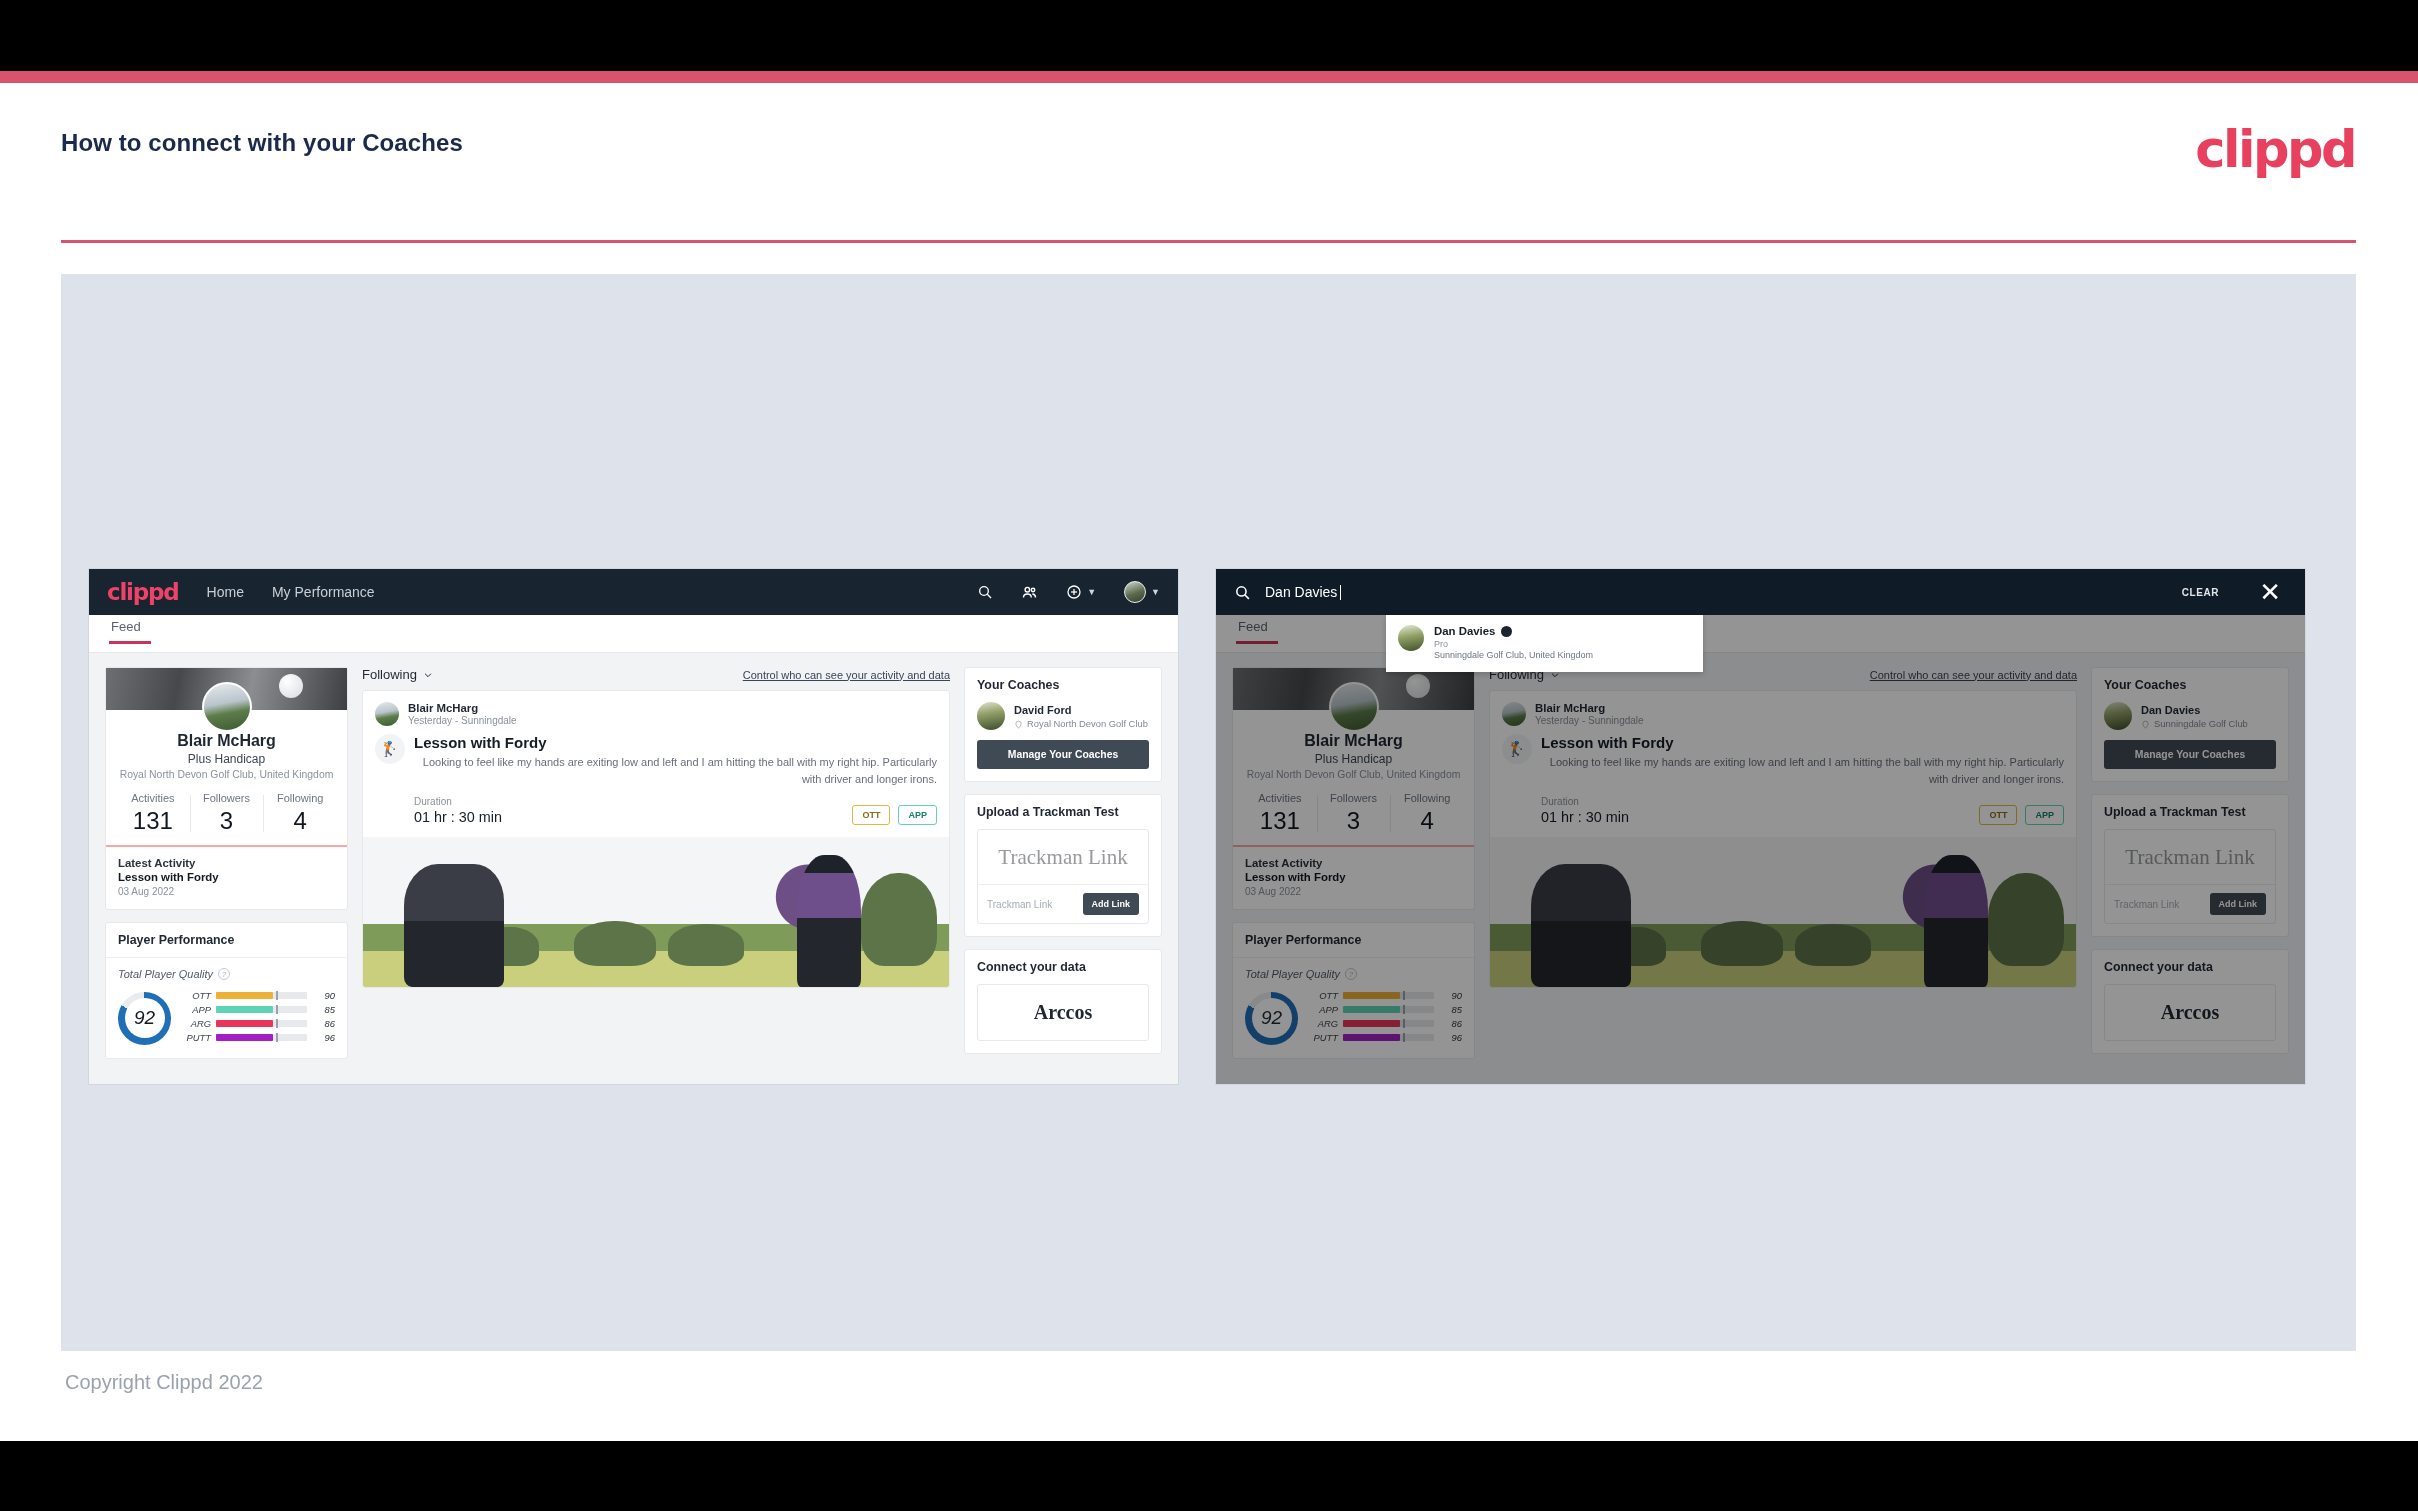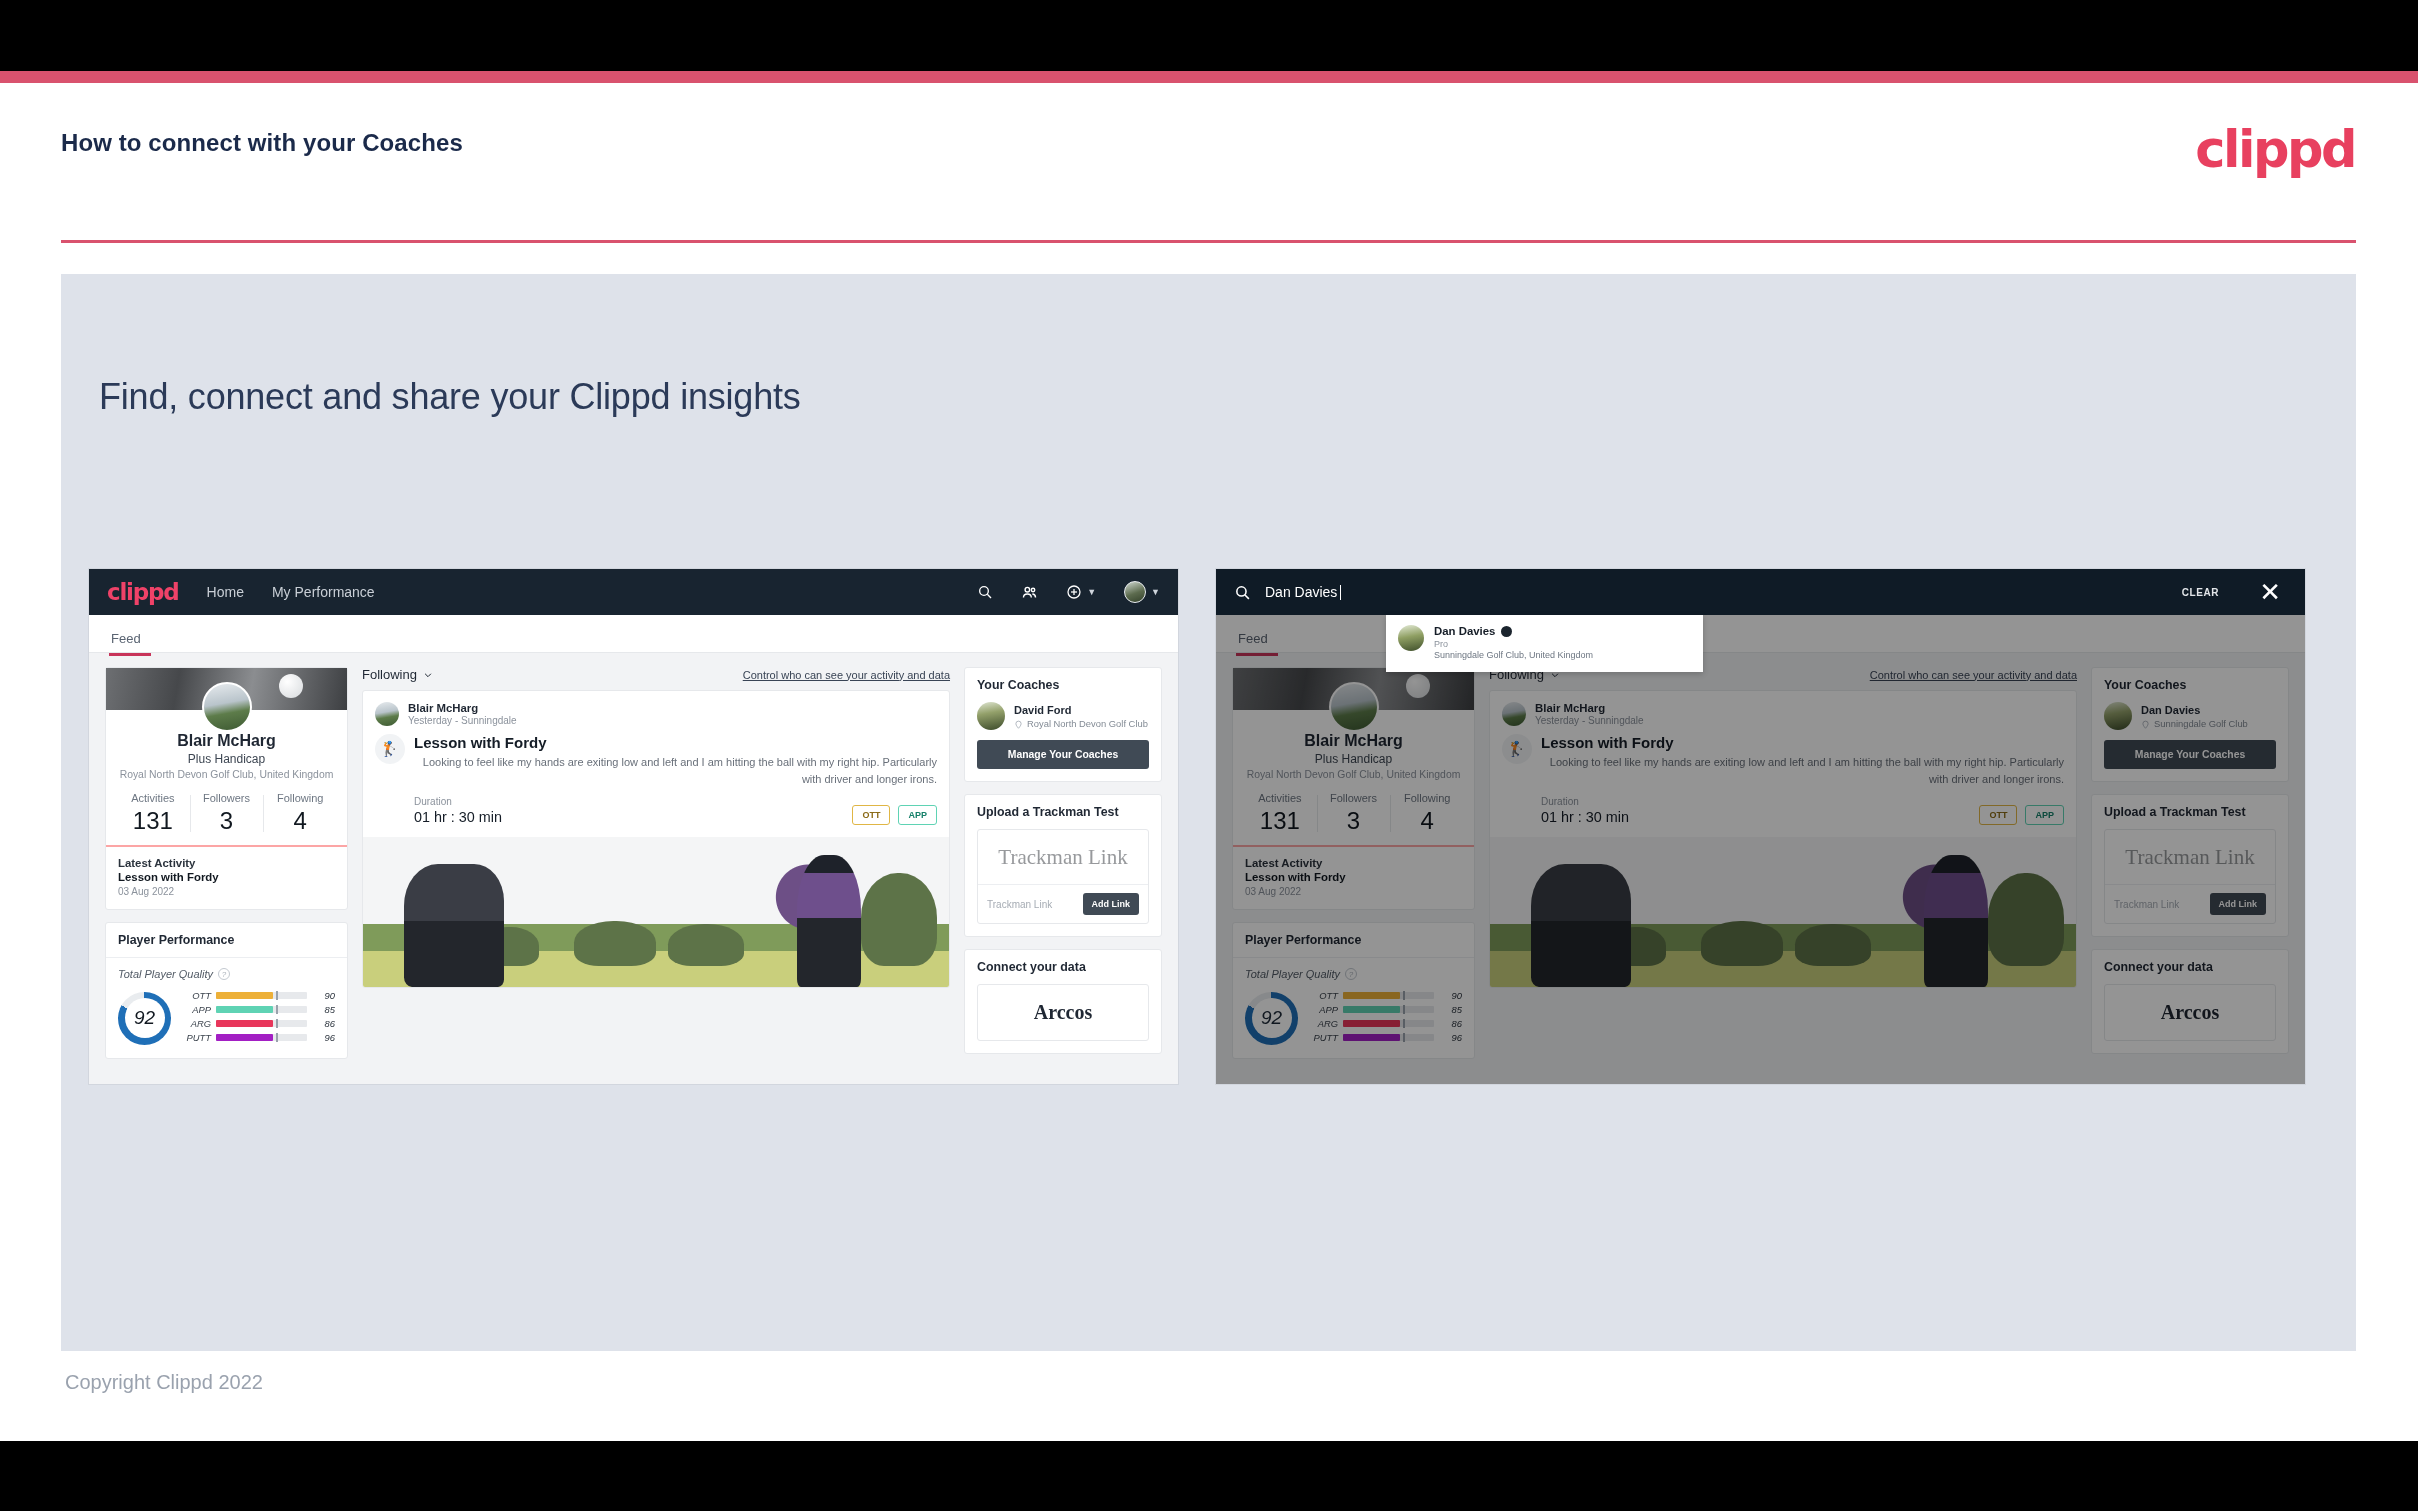--- a/index.html
+++ b/index.html
@@ -80,21 +80,21 @@
     width:22px; height:22px; border-radius:50%;
     background:linear-gradient(160deg,#cfd8d0 0%,#5c6b4e 55%,#33412b 100%);
     border:1px solid #e9edf0;
   }
 
   .apptabs {
     height:38px; background:#fff; border-bottom:1px solid #e6e8eb;
     display:flex; align-items:flex-start; padding-left:20px;
   }
   .apptabs .tab {
-    font-size:13px; color:#5a6472; padding:16px 10px 7px 2px;
+    font-size:13px; color:#5a6472; padding:4px 10px 7px 2px;
     border-bottom:3px solid #c8345a;
   }
 
   .appbody {
     display:flex; gap:14px; padding:14px 16px 0 16px;
     background:#f2f3f5; height:432px;
   }
 
   
   .col-left { width:243px; flex:none; }
@@ -273,21 +273,20 @@
   <div class="bar-black-top"></div>
   <div class="bar-accent-top"></div>
   <div class="bar-black-bottom"></div>
 
   <div class="hdr-title">How to connect with your Coaches</div>
   <div class="logo">clippd</div>
   <div class="hdr-rule"></div>
 
   <div class="panel"></div>
 
-  <div class="h2">Find, connect and share your Clippd insights</div>
 
   <div class="shot shot-1">
     <div class="appnav">
       <span class="brand">clippd</span>
       <span class="nlink">Home</span>
       <span class="nlink">My Performance</span>
       <span class="spacer"></span>
       <span class="nicon">
         <svg width="16" height="16" viewBox="0 0 24 24" fill="none" stroke="#fff" stroke-width="2">
           <circle cx="10.5" cy="10.5" r="6.5"></circle>

